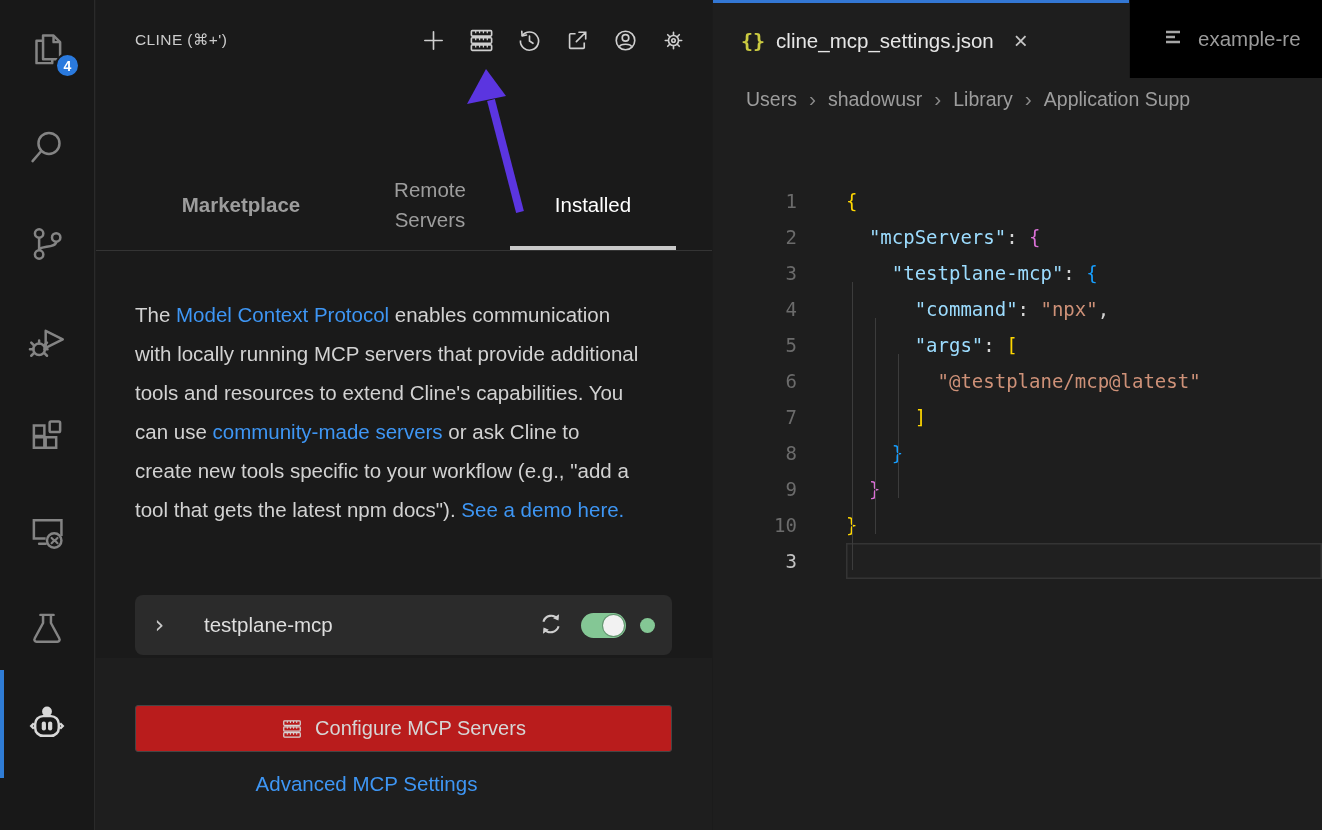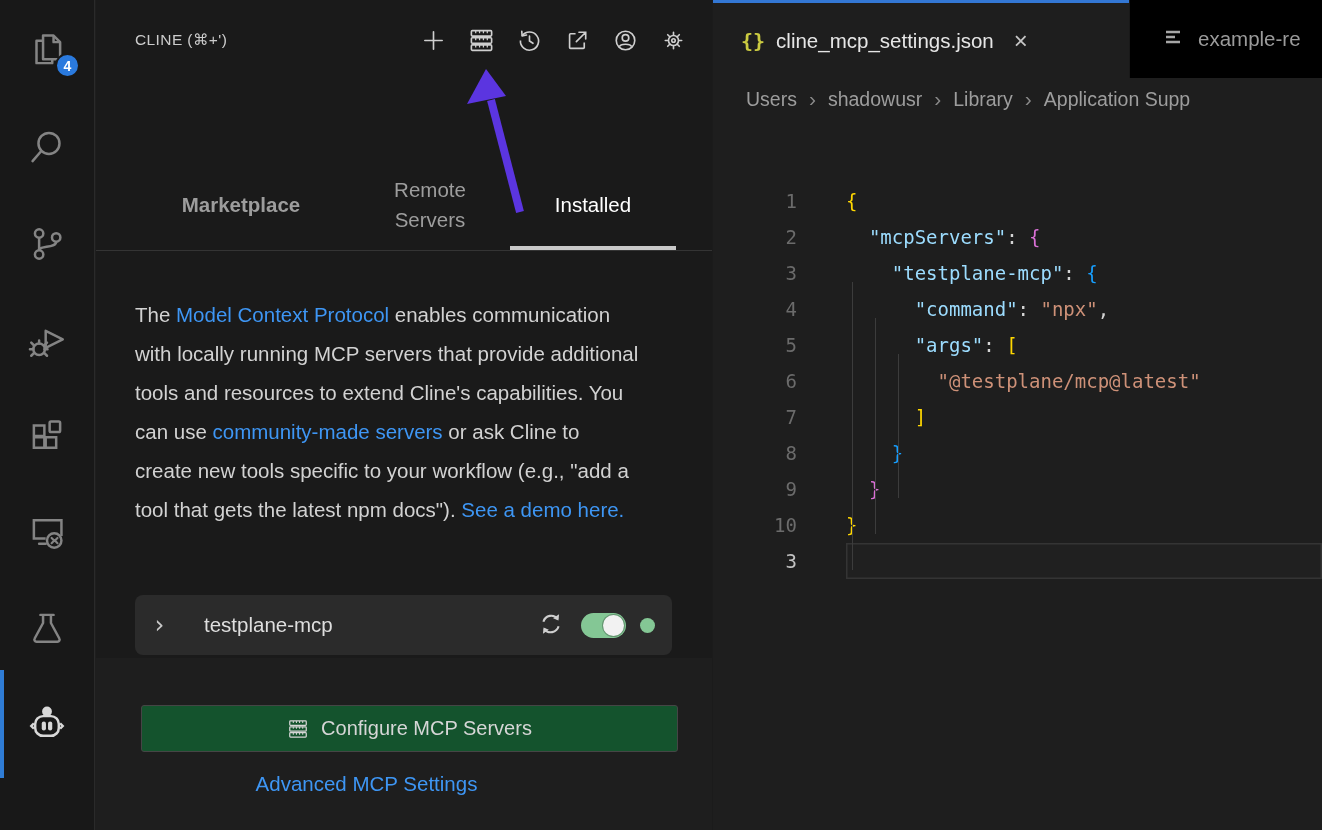--- a/index.html
+++ b/index.html
@@ -51,22 +51,22 @@
   .chevron { color:#c8c8c8; font-size:24px; width:34px; cursor:pointer; font-family:"DejaVu Sans Mono", monospace; }
   .server-name { color:#dedede; font-size:20.5px; flex:1; margin-left:18px; }
   .sync-btn { width:30px; height:30px; margin-right:14px; cursor:pointer; }
   .sync-btn svg { width:28px; height:28px; stroke:#cfcfcf; fill:#cfcfcf; stroke-width:1.8; }
   .toggle { width:45px; height:25px; border-radius:13px; background:#84c795; position:relative;
     cursor:pointer; margin-right:14px; }
   .toggle-knob { position:absolute; right:2px; top:2px; width:21px; height:21px; border-radius:50%;
     background:#f2f2f2; box-shadow:0 0 0 1px rgba(0,0,0,.25); }
   .status-dot { width:15px; height:15px; border-radius:50%; background:#84c795; }
 
-  .config-btn { position:absolute; left:45px; top:705px; width:537px; height:47px;
-    background:#14532d; border:1px solid #454545; border-radius:3px; color:#d6d6d6;
+  .config-btn { position:absolute; left:39px; top:705px; width:537px; height:47px;
+    background:#b91c1c; border:1px solid #454545; border-radius:3px; color:#d6d6d6;
     font-size:20px; font-family:inherit; display:flex; align-items:center; justify-content:center;
     gap:12px; cursor:pointer; }
   .config-btn svg { width:22px; height:22px; stroke:#d6d6d6; fill:none; stroke-width:1.6; }
   .advanced-link { position:absolute; left:0; right:75px; top:772px; text-align:center;
     color:#3e96f4; font-size:20.5px; cursor:pointer; }
 
   
   .editor { position:absolute; left:712px; top:0; width:610px; height:830px; background:#1e1e1e;
     border-left:1px solid #1b1b1b; }
   .tab-bar { display:flex; height:78px; background:#1e1e1e; }

